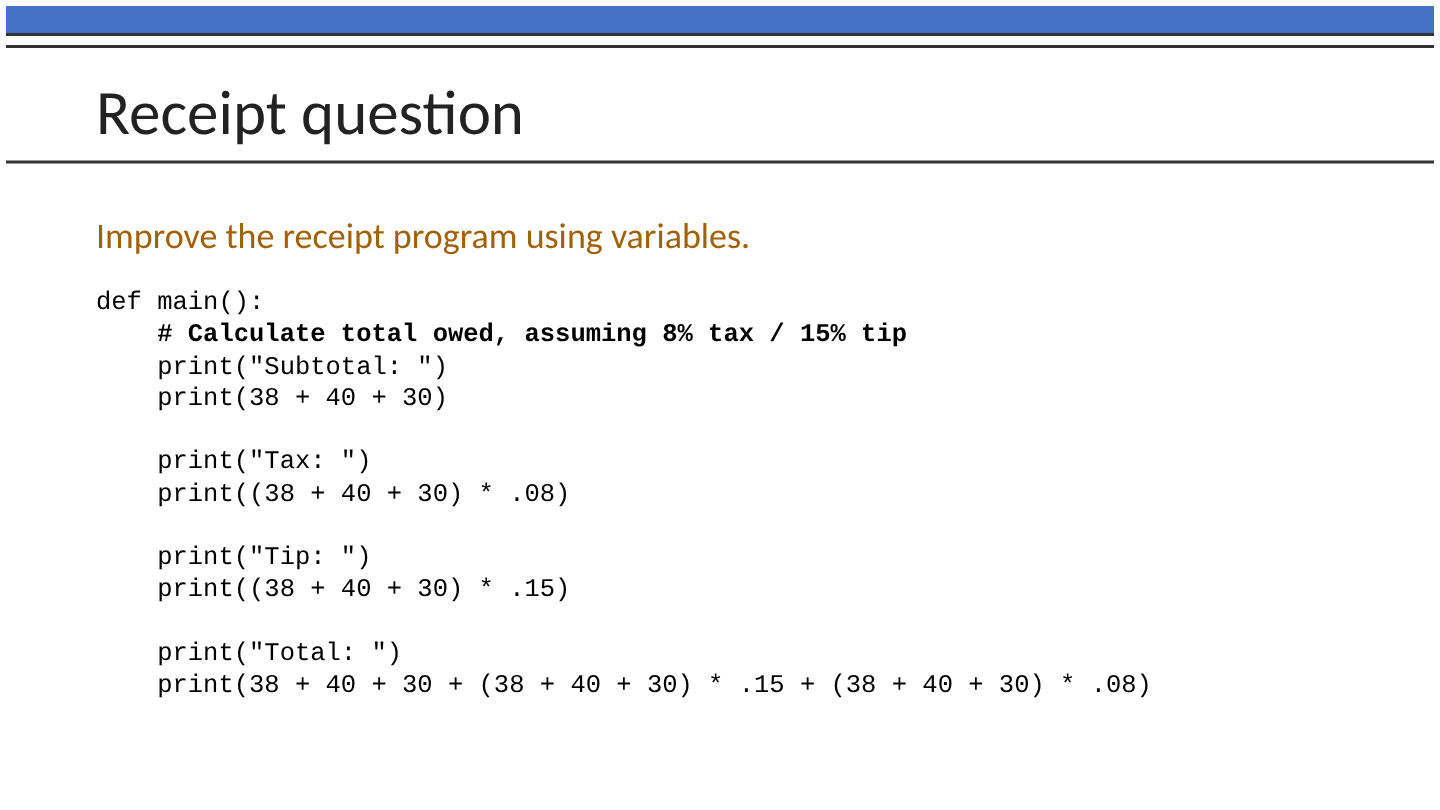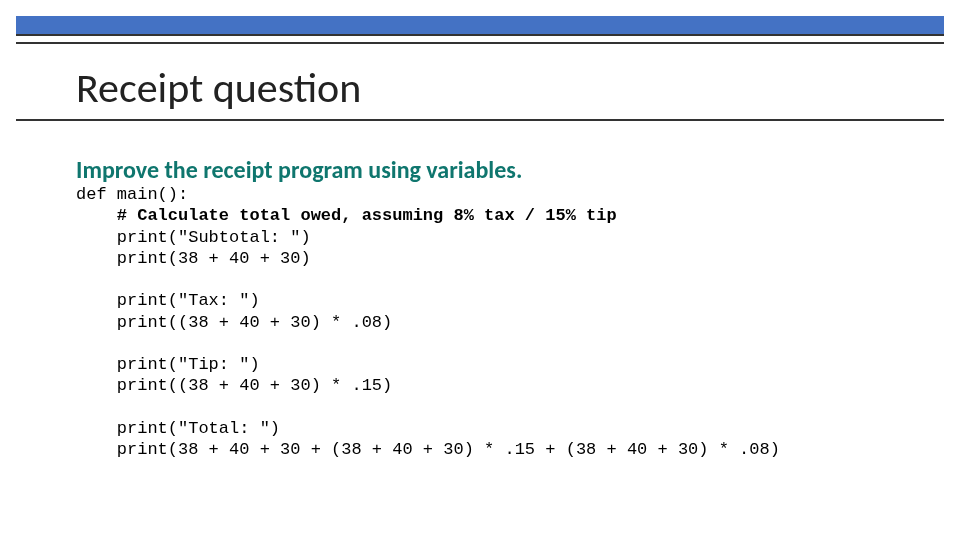--- a/index.html
+++ b/index.html
@@ -2,21 +2,21 @@
 <html><head>
 <meta charset="utf-8">
 <style>
   * { box-sizing: border-box; margin: 0; padding: 0; }
   html, body { width: 960px; height: 540px; background: #fff; font-family: Calibri, "Segoe UI", Arial, sans-serif; }
   .slide {
     width: 960px;
     height: 540px;
     background: #fff;
     position: relative;
-    padding: 16px;
+    padding: 4px;
   }
   .accent-bar {
     height: 20px;
     background: #4472c4;
     border-bottom: 2px solid #333;
   }
   .rule {
     margin-top: 6px;
     border-bottom: 2px solid #333;
   }
@@ -27,22 +27,23 @@
     font-size: 42px;
     font-weight: 400;
     color: #222;
     margin-bottom: 6px;
   }
   .body {
     padding: 34px 60px 0 60px;
   }
   .prompt {
     font-size: 24px;
-    color: #0f766e;
-    font-weight: 700;
+    color: #a16207;
+    font-weight: 400;
+    margin-bottom: 20px;
   }
   pre.code {
     font-family: "Courier New", Courier, monospace;
     font-size: 17px;
     line-height: 1.25;
     color: #000;
     white-space: pre;
   }
   pre.code .bold { font-weight: 700; }
 </style>

